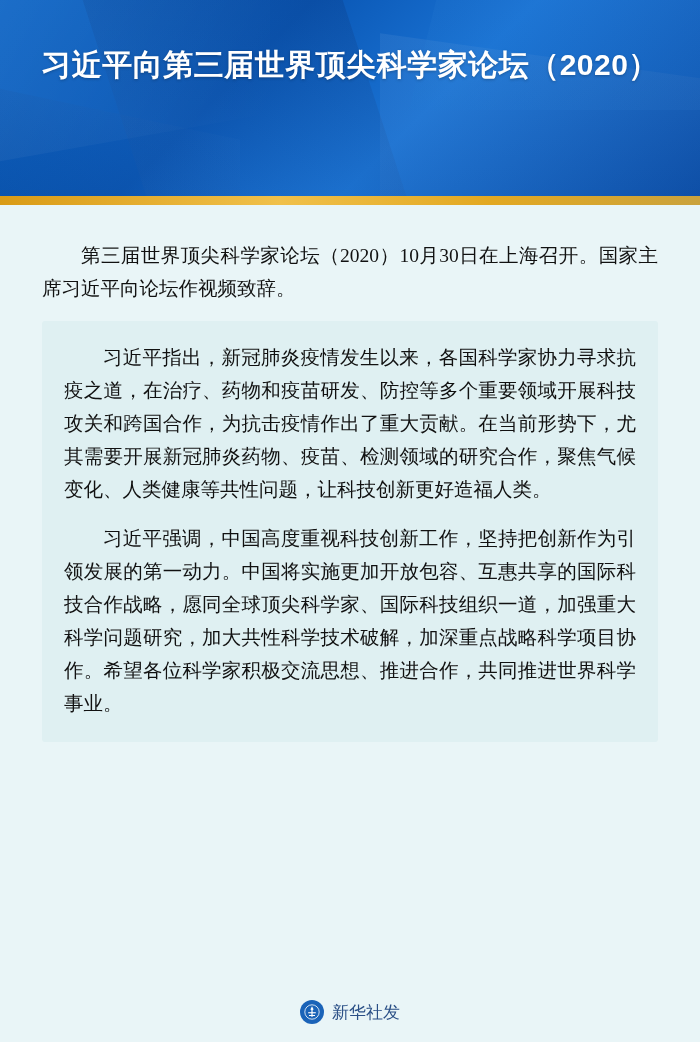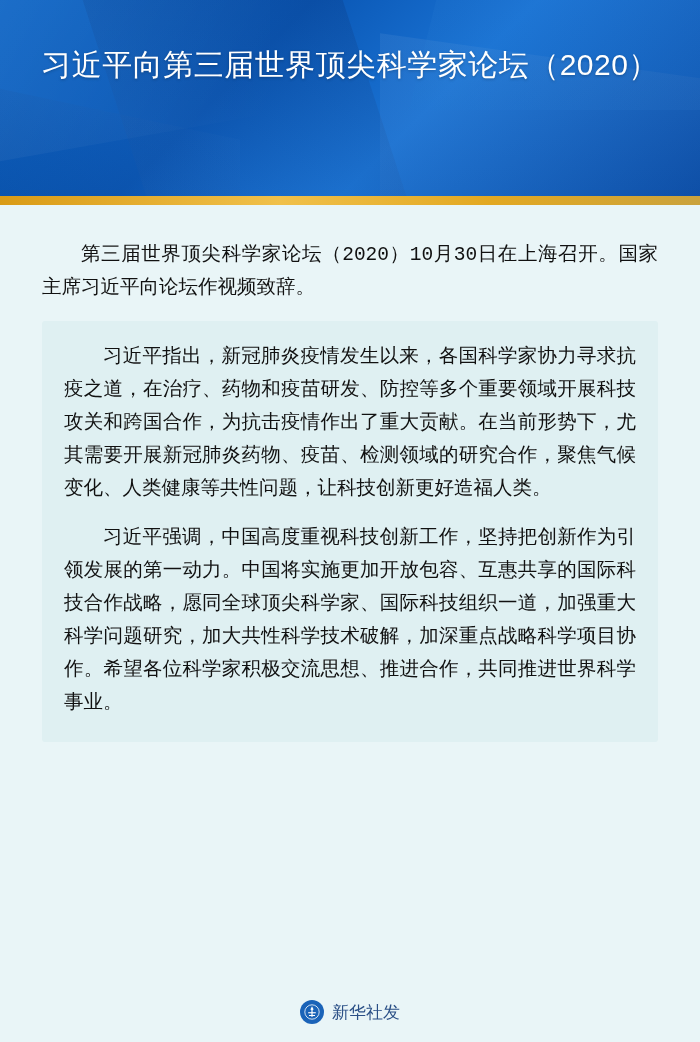--- a/index.html
+++ b/index.html
@@ -65,21 +65,21 @@
     transform: skewY(12deg);
   }
   .header-title {
     position: absolute;
     top: 38px;
     left: 0;
     width: 700px;
     text-align: center;
     color: #ffffff;
     font-size: 30px;
-    font-weight: normal;
+    font-weight: bold;
     line-height: 54px;
     letter-spacing: 0.5px;
     text-shadow: 0 1px 3px rgba(0,0,0,0.25);
     padding: 0 22px;
     box-sizing: border-box;
   }
   .header-title .line2 {
     display: block;
   }
 
@@ -96,21 +96,21 @@
     padding: 34px 42px 0 42px;
     box-sizing: border-box;
   }
   p.para {
     margin: 0 0 16px 0;
     font-size: 19.5px;
     line-height: 33px;
     color: #111111;
     text-align: justify;
     text-indent: 2em;
-    font-family: Liberation Mono, monospace;
+    font-family: Liberation Serif, serif;
   }
   .highlight-box {
     background: #dff0f2;
     border-radius: 3px;
     padding: 20px 22px 6px 22px;
     margin: 4px 0 18px 0;
   }
   .highlight-box p.para {
   }
   .highlight-box p.para:last-child {

